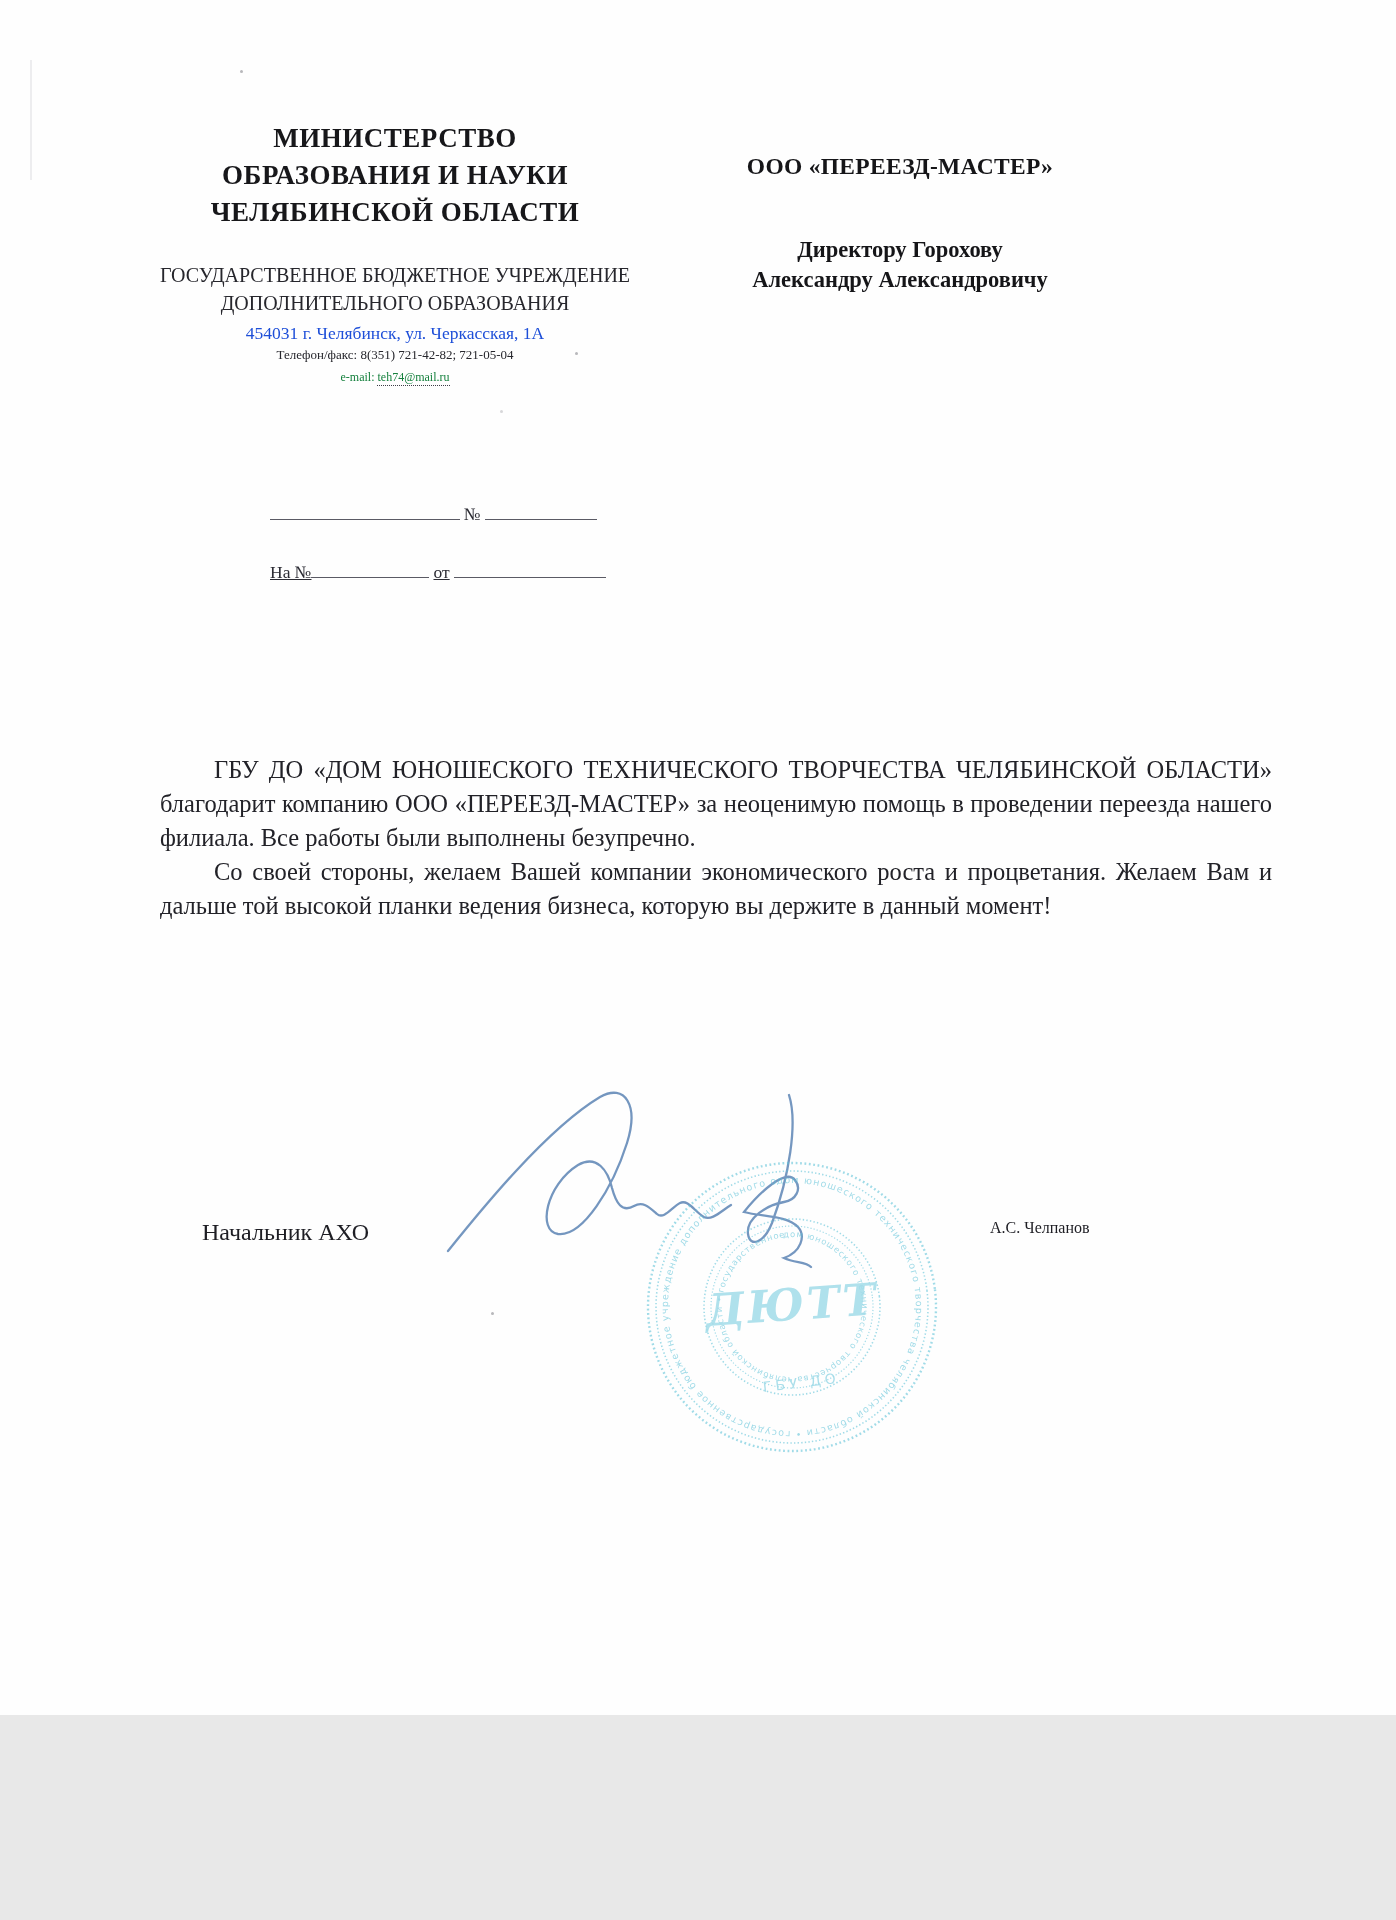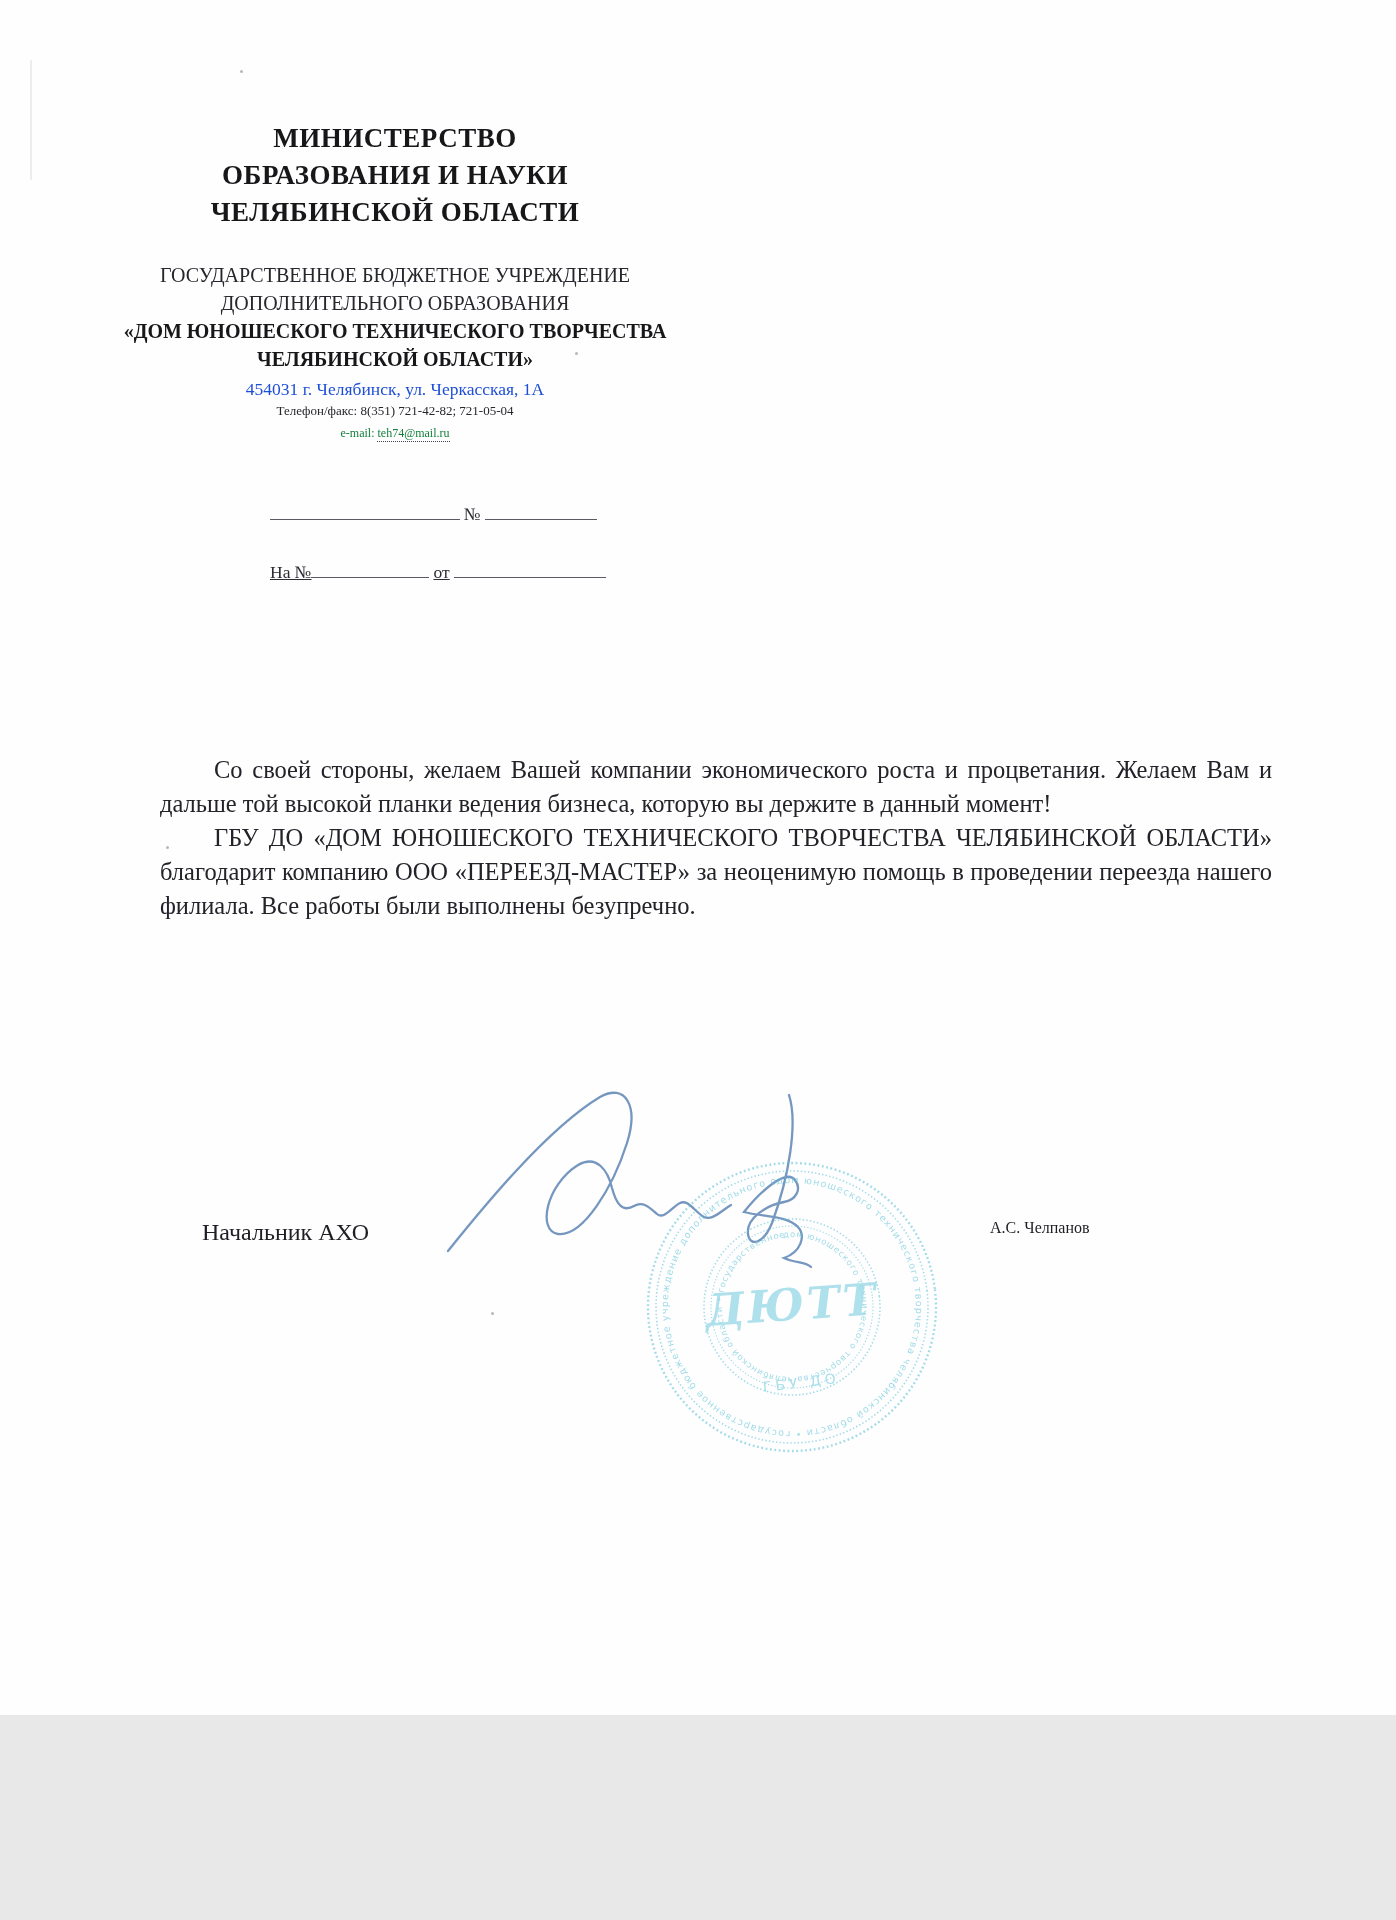--- a/index.html
+++ b/index.html
@@ -63,36 +63,39 @@
 <div class="page">
 
   <div class="scan-edge"></div>
 
   <div class="lh-left">
     <div class="ministry">МИНИСТЕРСТВО
 ОБРАЗОВАНИЯ И НАУКИ
 ЧЕЛЯБИНСКОЙ ОБЛАСТИ</div>
     <div class="inst-type">ГОСУДАРСТВЕННОЕ БЮДЖЕТНОЕ УЧРЕЖДЕНИЕ
 ДОПОЛНИТЕЛЬНОГО ОБРАЗОВАНИЯ</div>
-    <div class="inst-name">«ДОМ ЮНОШЕСКОГО ТЕХНИЧЕСКОГО ТВОРЧЕСТВА
-ЧЕЛЯБИНСКОЙ ОБЛАСТИ»</div>
     <div class="address-line">454031 г. Челябинск, ул. Черкасская, 1А</div>
     <div class="phone-line">Телефон/факс: 8(351) 721-42-82; 721-05-04</div>
     <div class="email-line"><span>e-mail: </span><span class="email">teh74@mail.ru</span></div>
   </div>
 
+  <div class="lh-right">
+    <div class="company">ООО «ПЕРЕЕЗД-МАСТЕР»</div>
+    <div class="addressee">Директору Горохову
+Александру Александровичу</div>
+  </div>
 
   <div class="refs">
     <div class="row"><span class="bl b1"></span><span class="lbl">№</span><span class="bl b2"></span></div>
     <div class="row row2"><span>На №</span><span class="bl b3"></span><span class="lbl">от</span><span class="bl b4"></span></div>
   </div>
 
   <div class="body-text">
+    <p>ГБУ ДО «ДОМ ЮНОШЕСКОГО ТЕХНИЧЕСКОГО ТВОРЧЕСТВА ЧЕЛЯБИНСКОЙ ОБЛАСТИ» благодарит компанию ООО «ПЕРЕЕЗД-МАСТЕР» за неоценимую помощь в проведении переезда нашего филиала. Все работы были выполнены безупречно.</p>
     <p>Со своей стороны, желаем Вашей компании экономического роста и процветания. Желаем Вам и дальше той высокой планки ведения бизнеса, которую вы держите в данный момент!</p>
-    <p>ГБУ ДО «ДОМ ЮНОШЕСКОГО ТЕХНИЧЕСКОГО ТВОРЧЕСТВА ЧЕЛЯБИНСКОЙ ОБЛАСТИ» благодарит компанию ООО «ПЕРЕЕЗД-МАСТЕР» за неоценимую помощь в проведении переезда нашего филиала. Все работы были выполнены безупречно.</p>
   </div>
 
   <div class="sig-title">Начальник АХО</div>
   <div class="sig-name">А.С. Челпанов</div>
 
   <svg class="signature-svg" width="430" height="235" viewBox="0 0 430 235">
     <g fill="none" stroke="#5d85b5" stroke-width="2.3" stroke-linecap="round" opacity="0.85">
       <path d="M 33 196
         C 62 160, 130 75, 185 42
         C 210 28, 224 50, 212 88

